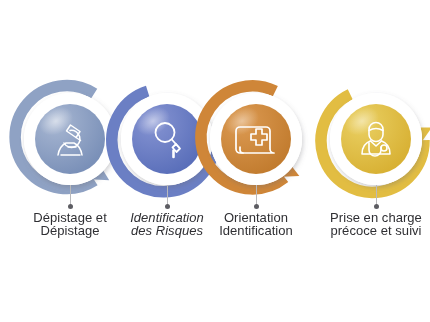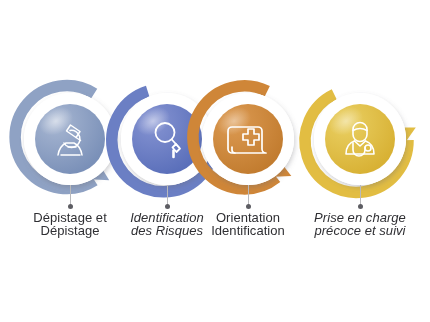--- a/index.html
+++ b/index.html
@@ -170,21 +170,21 @@
       </svg>
     </div>
     <div class="connector"></div>
     <div class="connector-dot"></div>
     <div class="label">
       <span class="line">Identification</span>
       <span class="line">des Risques</span>
     </div>
   </div>
 
-  <div class="stage" style="left:194px;">
+  <div class="stage" style="left:202px;">
     <div class="circle-wrap">
       <svg class="svg-circle" viewBox="0 0 108 108">
         <defs>
           <radialGradient id="g3" cx="30%" cy="26%" r="78%">
             <stop offset="0%" stop-color="#dc9a52"></stop>
             <stop offset="100%" stop-color="#c27c2f"></stop>
           </radialGradient>
           <radialGradient id="gl3" cx="50%" cy="50%" r="50%">
             <stop offset="0%" stop-color="#ffffff" stop-opacity="0.42"></stop>
             <stop offset="100%" stop-color="#ffffff" stop-opacity="0"></stop>
@@ -209,21 +209,21 @@
       </svg>
     </div>
     <div class="connector"></div>
     <div class="connector-dot"></div>
     <div class="label">
       <span class="line">Orientation</span>
       <span class="line">Identification</span>
     </div>
   </div>
 
-  <div class="stage" style="left:306px;font-style:italic;">
+  <div class="stage" style="left:322px;">
     <div class="circle-wrap">
       <svg class="svg-circle" viewBox="0 0 108 108">
         <defs>
           <radialGradient id="g4" cx="30%" cy="26%" r="78%">
             <stop offset="0%" stop-color="#ead063"></stop>
             <stop offset="100%" stop-color="#d8b134"></stop>
           </radialGradient>
           <radialGradient id="gl4" cx="50%" cy="50%" r="50%">
             <stop offset="0%" stop-color="#ffffff" stop-opacity="0.45"></stop>
             <stop offset="100%" stop-color="#ffffff" stop-opacity="0"></stop>

